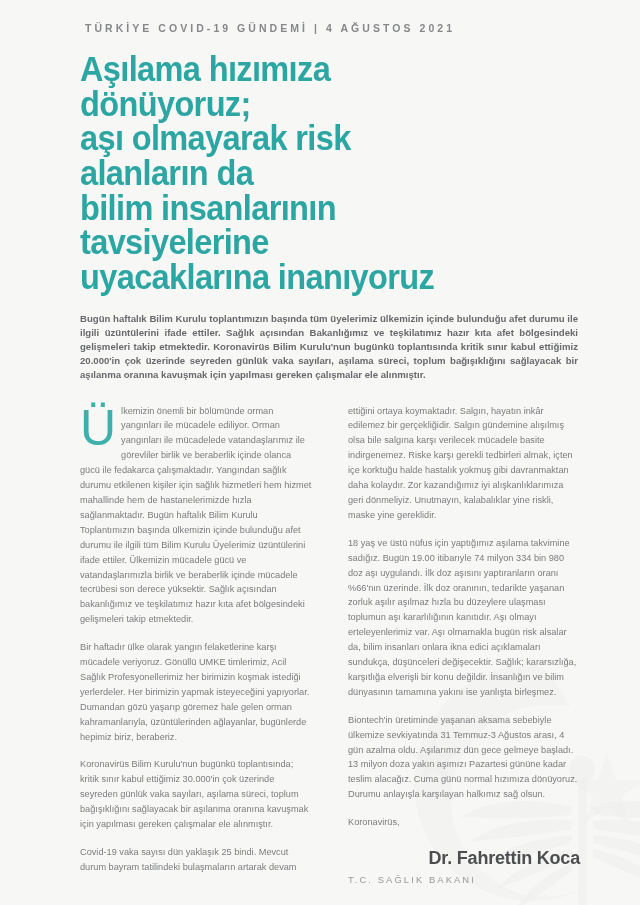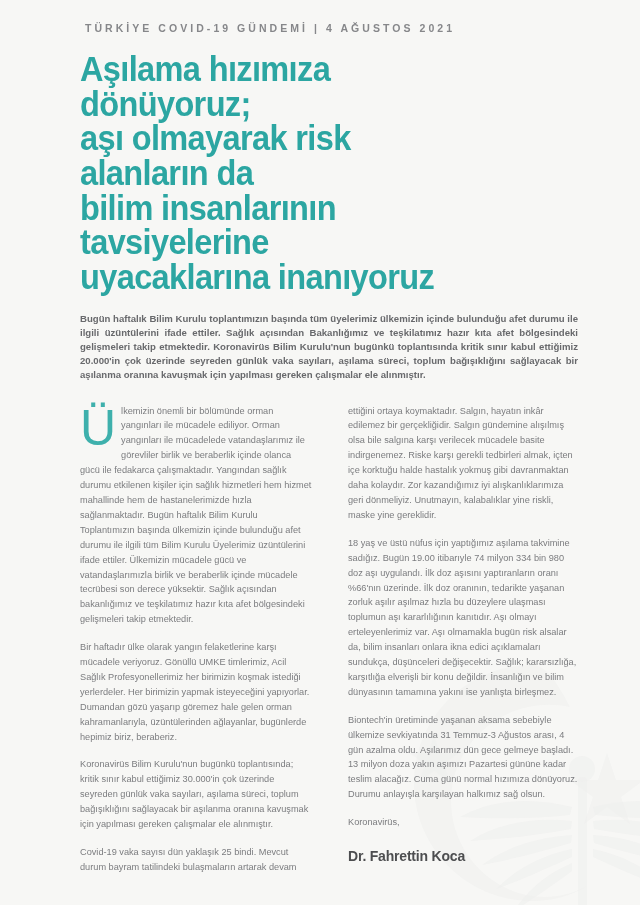--- a/index.html
+++ b/index.html
@@ -107,25 +107,26 @@
     font-weight: 300;
     margin: 1px 6px 0 0;
     letter-spacing: -1px;
   }
 
   
   .signature {
     margin-top: 18px;
   }
   .sign-name {
-    font-size: 14px;
+    font-size: 18px;
     font-weight: bold;
     color: #4d4e50;
     letter-spacing: -0.2px;
     line-height: 1.2;
+    text-align: right;
   }
   .sign-title {
     font-size: 9.4px;
     color: #97989b;
     letter-spacing: 2.1px;
     margin-top: 2px;
   }
 </style>
 </head>
 <body>
@@ -181,17 +182,18 @@
     </div>
 
     <div class="col">
       <p>ettiğini ortaya koymaktadır. Salgın, hayatın inkâr edilemez bir gerçekliğidir. Salgın gündemine alışılmış olsa bile salgına karşı verilecek mücadele basite indirgenemez. Riske karşı gerekli tedbirleri almak, içten içe korktuğu halde hastalık yokmuş gibi davranmaktan daha kolaydır. Zor kazandığımız iyi alışkanlıklarımıza geri dönmeliyiz. Unutmayın, kalabalıklar yine riskli, maske yine gereklidir.</p>
       <p>18 yaş ve üstü nüfus için yaptığımız aşılama takvimine sadığız. Bugün 19.00 itibarıyle 74 milyon 334 bin 980 doz aşı uygulandı. İlk doz aşısını yaptıranların oranı %66'nın üzerinde. İlk doz oranının, tedarikte yaşanan zorluk aşılır aşılmaz hızla bu düzeylere ulaşması toplumun aşı kararlılığının kanıtıdır. Aşı olmayı erteleyenlerimiz var. Aşı olmamakla bugün risk alsalar da, bilim insanları onlara ikna edici açıklamaları sundukça, düşünceleri değişecektir. Sağlık; kararsızlığa, karşıtlığa elverişli bir konu değildir. İnsanlığın ve bilim dünyasının tamamına yakını ise yanlışta birleşmez.</p>
       <p>Biontech'in üretiminde yaşanan aksama sebebiyle ülkemize sevkiyatında 31 Temmuz-3 Ağustos arası, 4 gün azalma oldu. Aşılarımız dün gece gelmeye başladı. 13 milyon doza yakın aşımızı Pazartesi gününe kadar teslim alacağız. Cuma günü normal hızımıza dönüyoruz. Durumu anlayışla karşılayan halkımız sağ olsun.</p>
       <p>Koronavirüs,</p>
 
       <div class="signature">
         <div class="sign-name">Dr. Fahrettin Koca</div>
+        <div class="sign-title">T.C. SAĞLIK BAKANI</div>
       </div>
     </div>
 
   </div>
 </div>
 
 </body></html>

